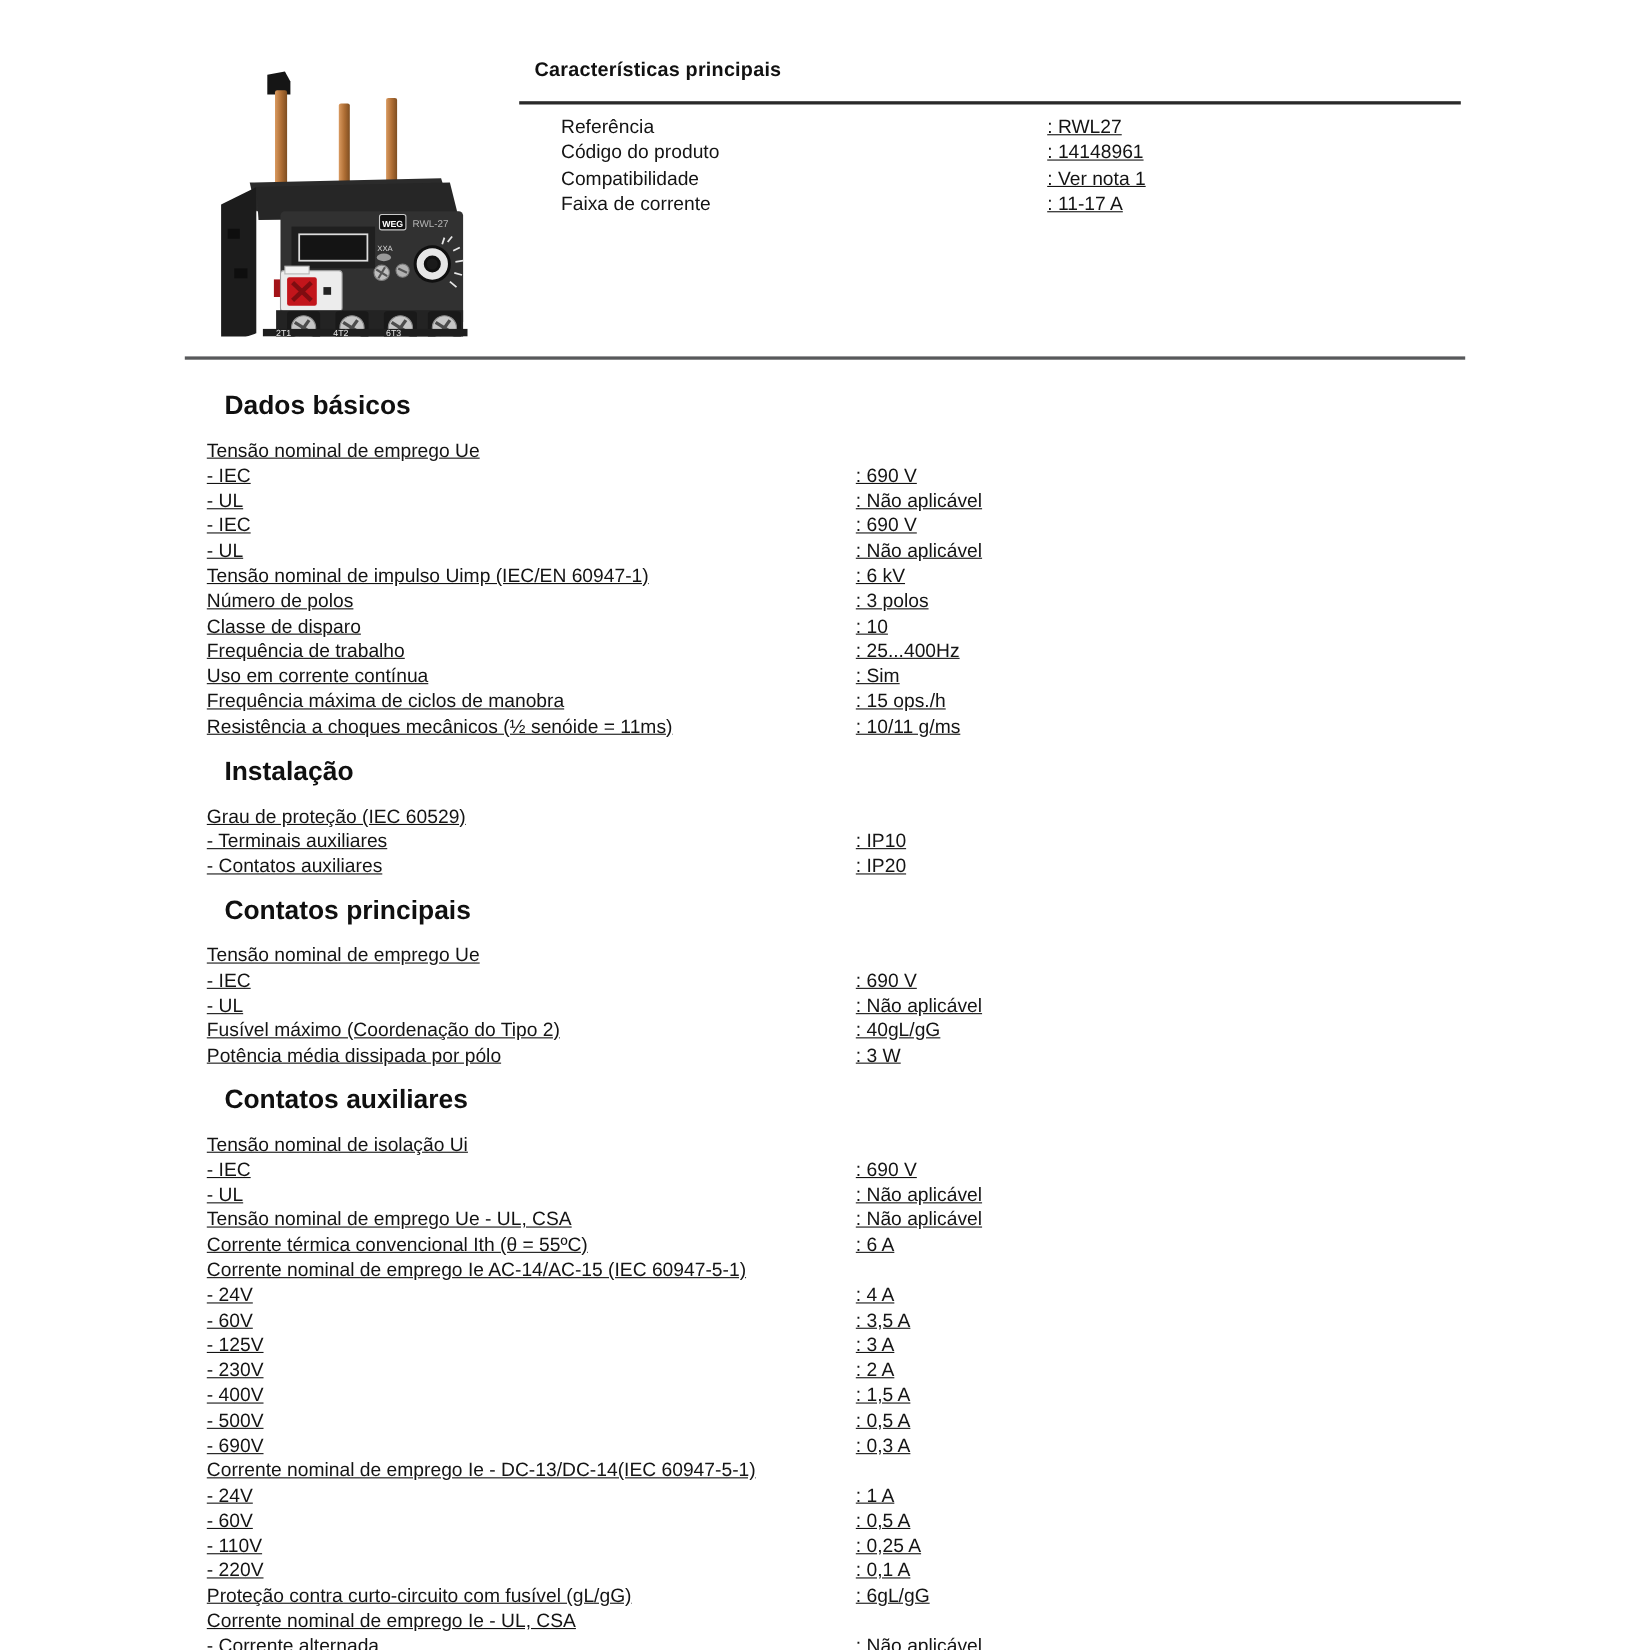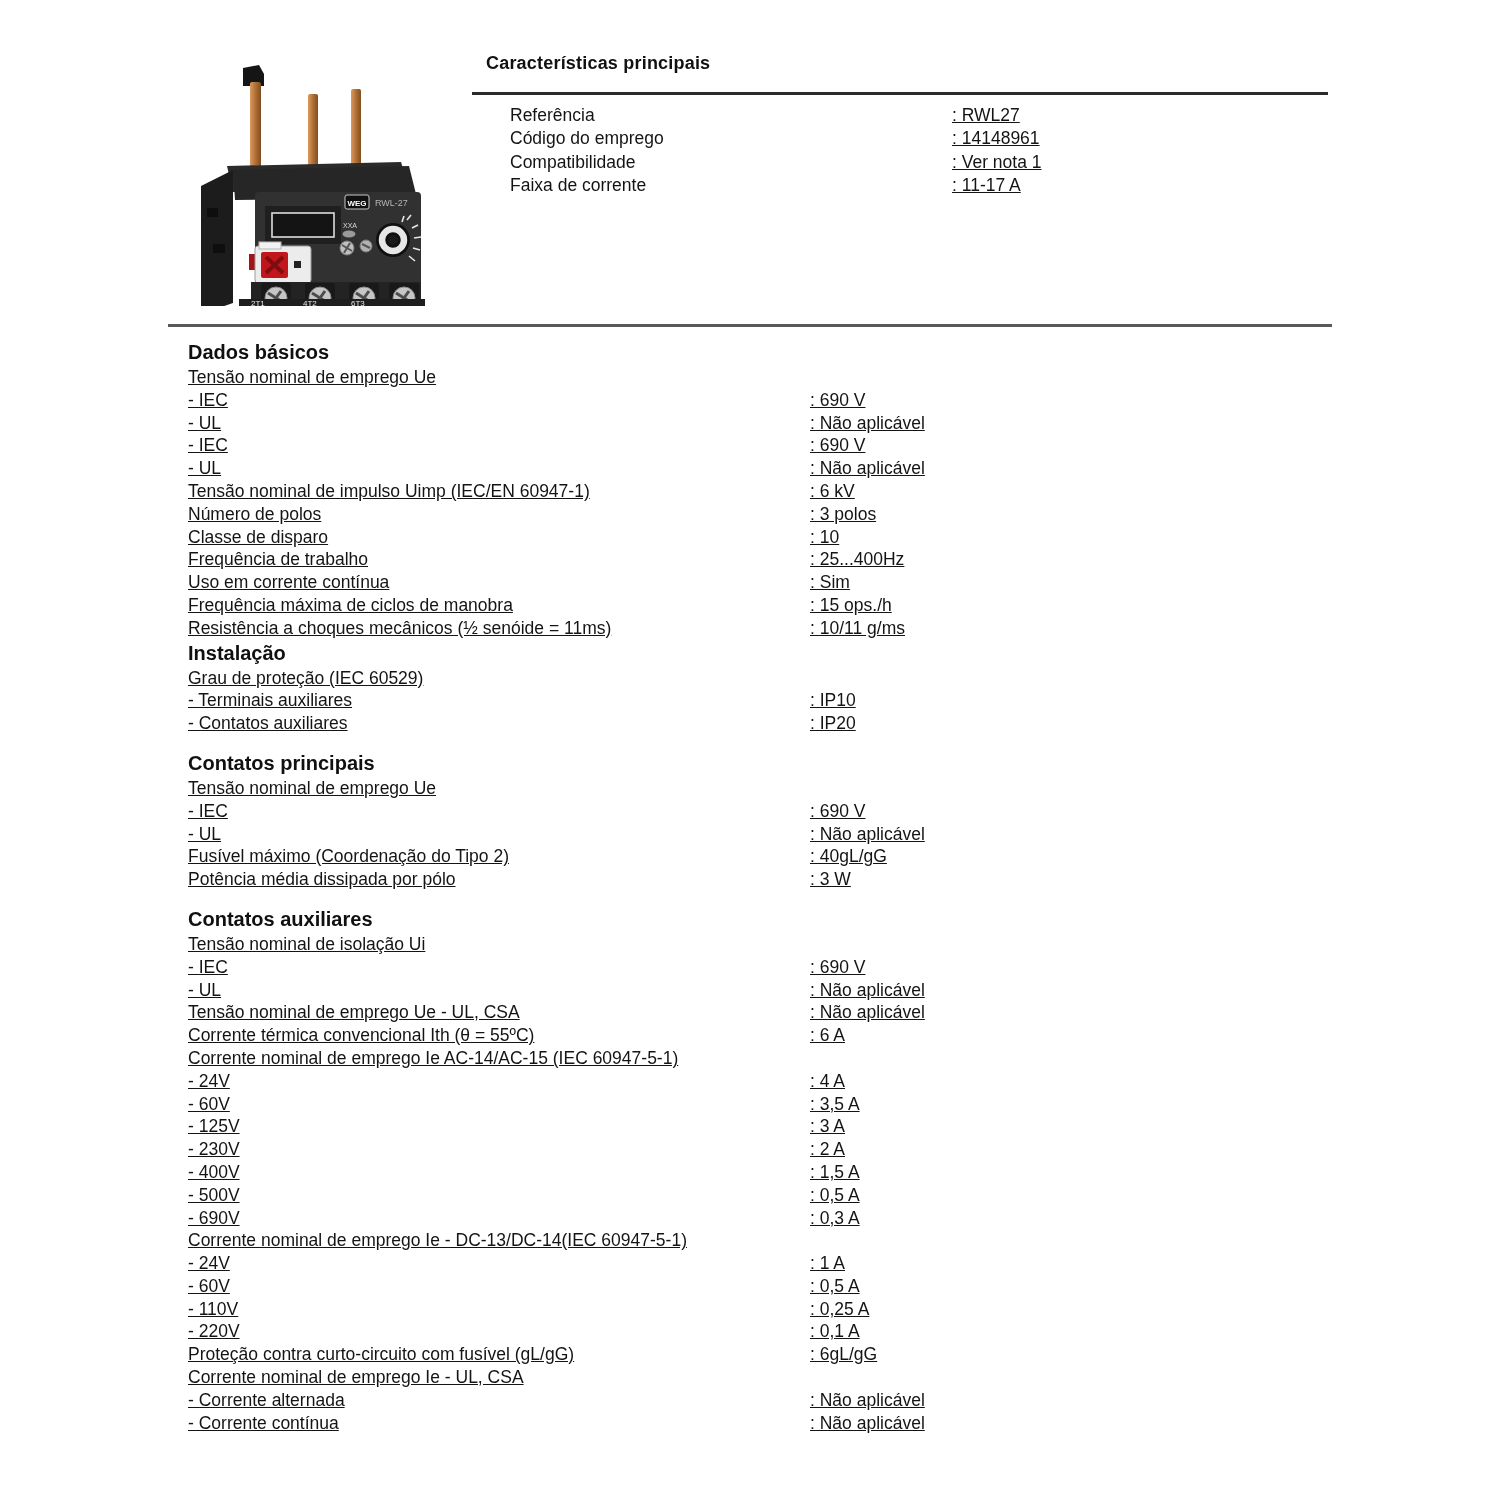--- a/index.html
+++ b/index.html
@@ -18,25 +18,25 @@
   #header-rows{position:absolute;left:510px;top:104px;width:846px;}
   #header-rows .row{display:flex;font-size:17.5px;line-height:23.4px;}
   #header-rows .label{width:442px;flex:none;}
   #header-rows .value{flex:1;text-decoration:underline;}
 
   
   #separator{position:absolute;left:168px;top:324px;width:1164px;height:3px;background:#58595b;}
 
   
   #content-sections{position:absolute;left:188px;top:339px;width:1150px;}
-  .section-heading{font-size:20px;line-height:27px;margin:0;font-weight:bold;color:#101010;}
+  .section-heading{font-size:24px;line-height:27px;margin:16px;font-weight:bold;color:#101010;}
   .section-heading.gap{margin-top:15px;}
   #content-sections .row{display:flex;font-size:17.5px;line-height:22.8px;text-decoration:underline;}
   #content-sections .label{width:590px;flex:none;white-space:pre;}
-  #content-sections .value{flex:1;white-space:pre;margin-left:32px;}
+  #content-sections .value{flex:1;white-space:pre;}
 
   svg text{font-family:"Liberation Sans", sans-serif;}
 </style>
 </head>
 <body>
 
 <div class="page">
 
   <div id="product-figure">
     <svg width="238" height="250" viewBox="0 0 238 250">
@@ -154,21 +154,21 @@
     <h1 id="page-title">Características principais</h1>
   </div>
   <div id="title-rule"></div>
 
   <div id="header-rows">
       <div class="row">
         <span class="label">Referência</span>
         <span class="value">: RWL27</span>
       </div>
       <div class="row">
-        <span class="label">Código do emprego</span>
+        <span class="label">Código do produto</span>
         <span class="value">: 14148961</span>
       </div>
       <div class="row">
         <span class="label">Compatibilidade</span>
         <span class="value">: Ver nota 1</span>
       </div>
       <div class="row">
         <span class="label">Faixa de corrente</span>
         <span class="value">: 11-17 A</span>
       </div>

